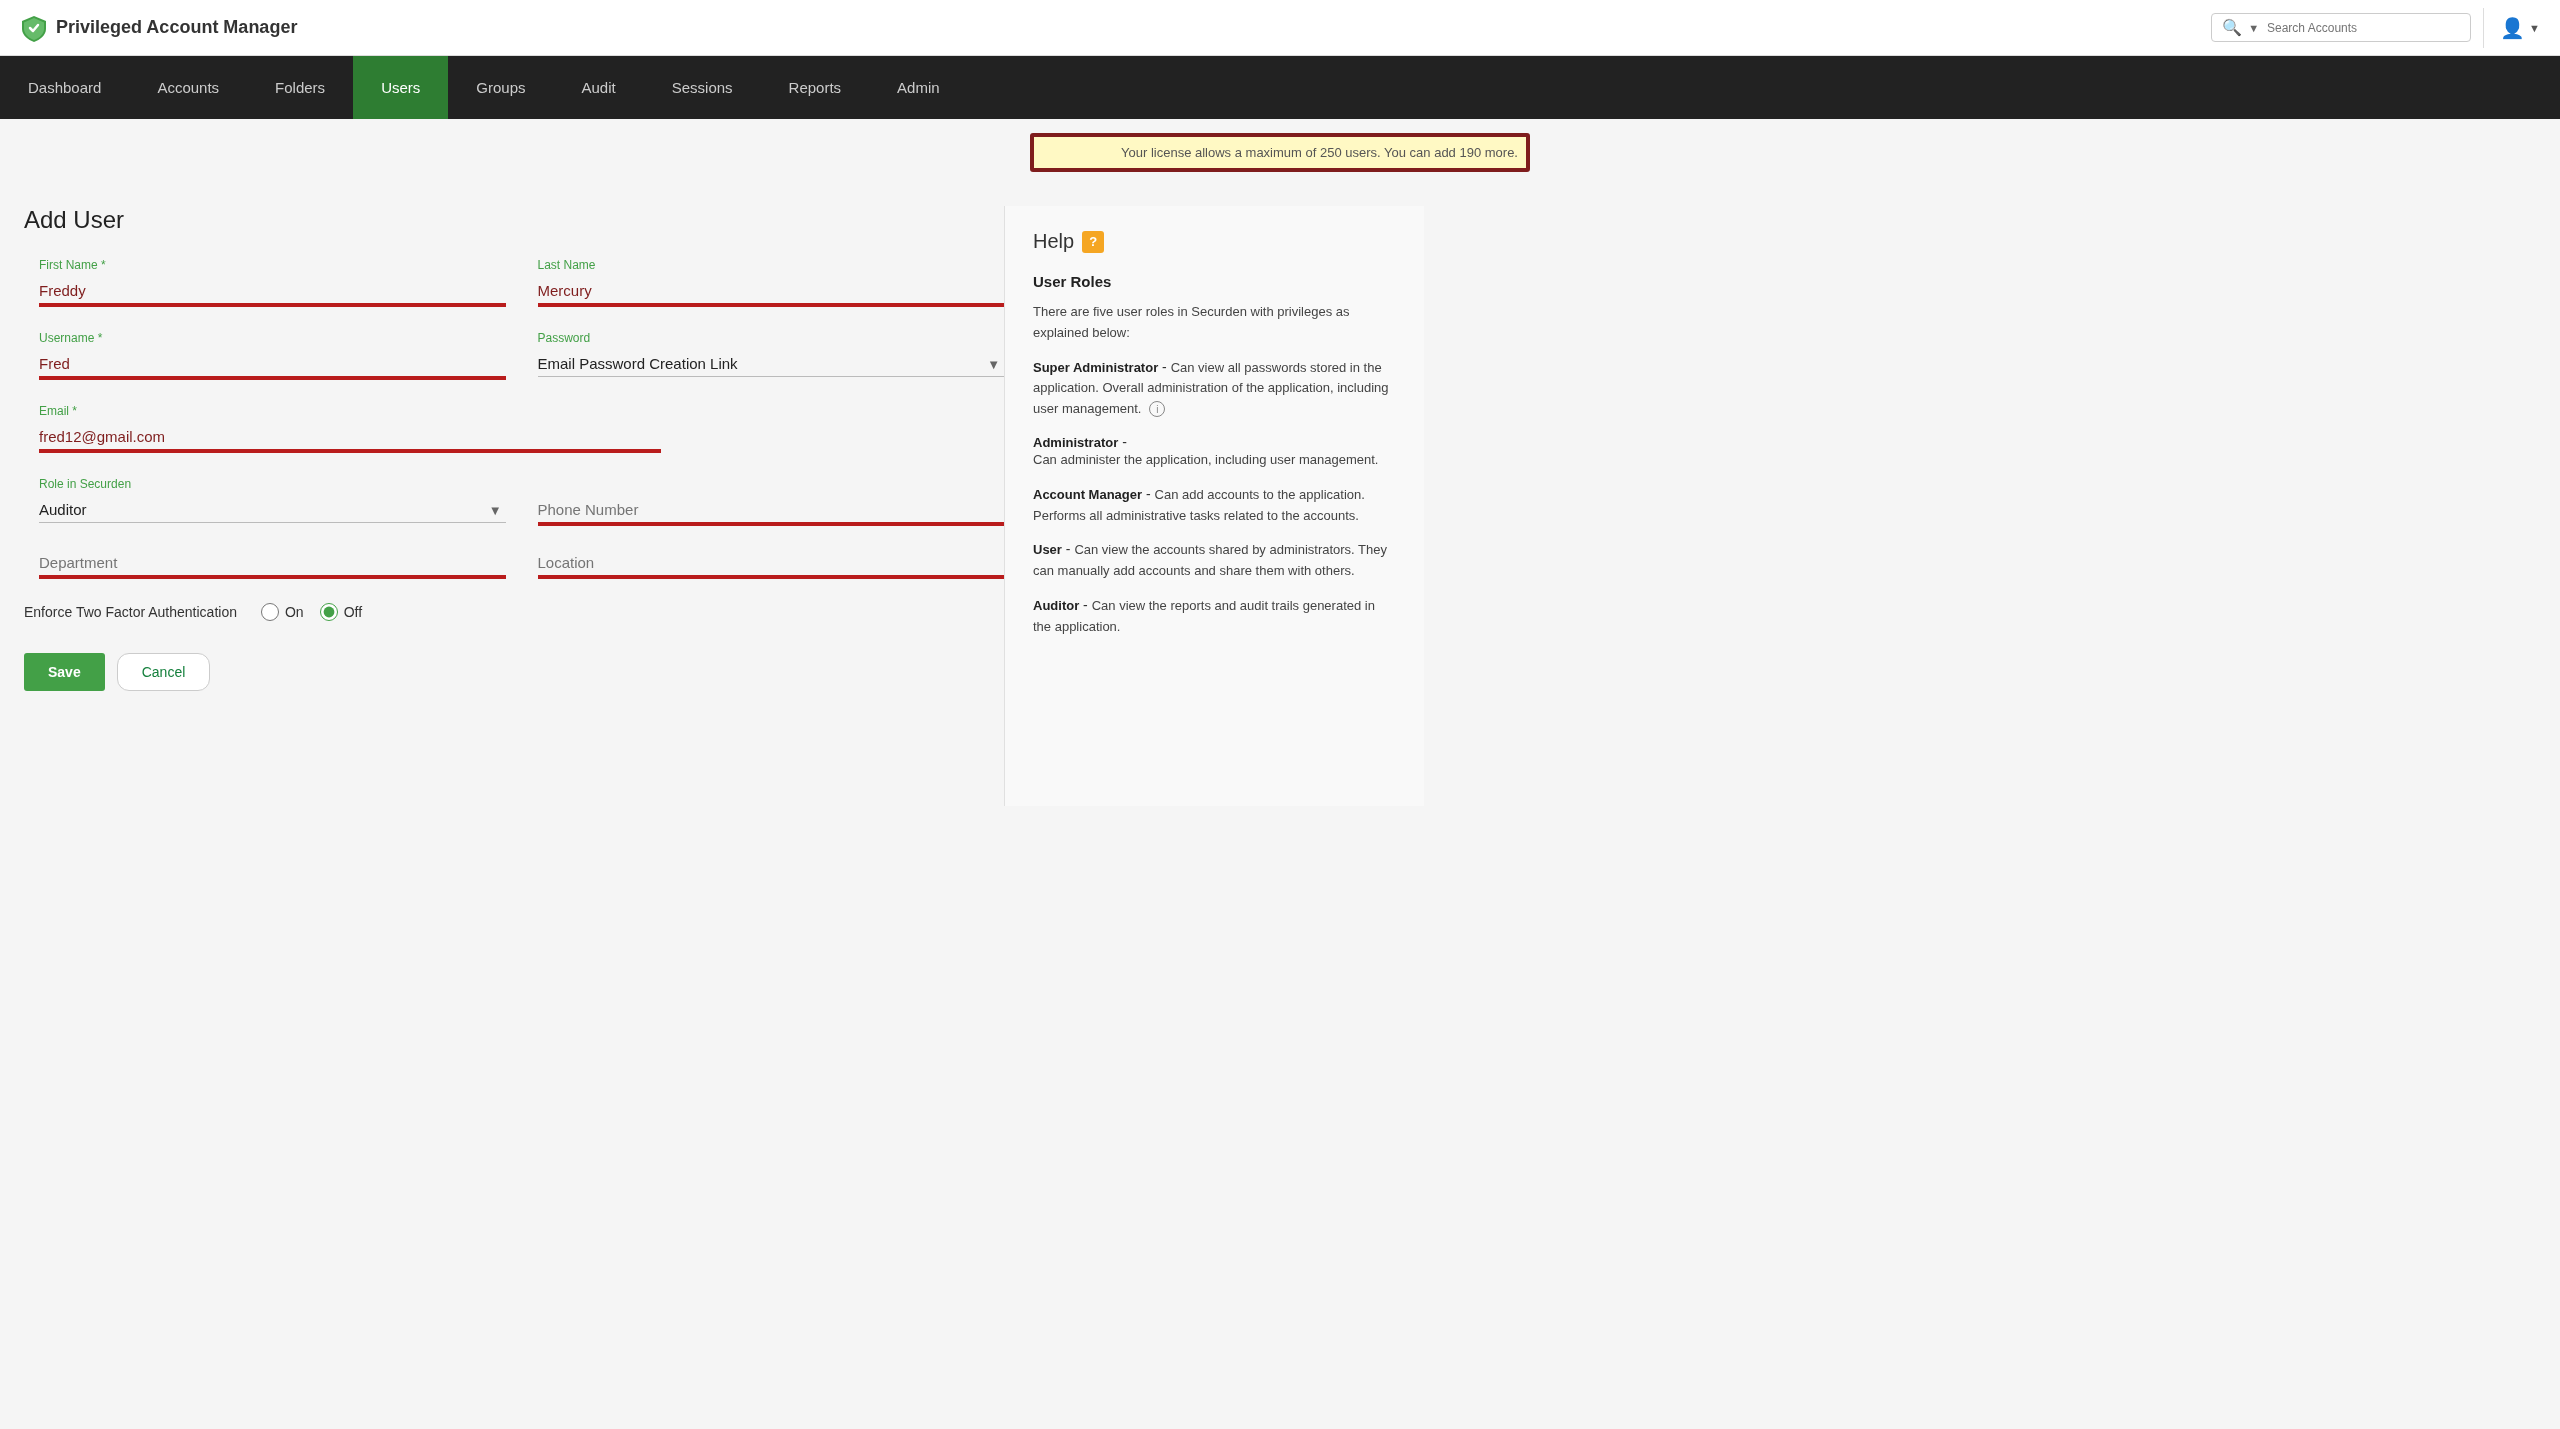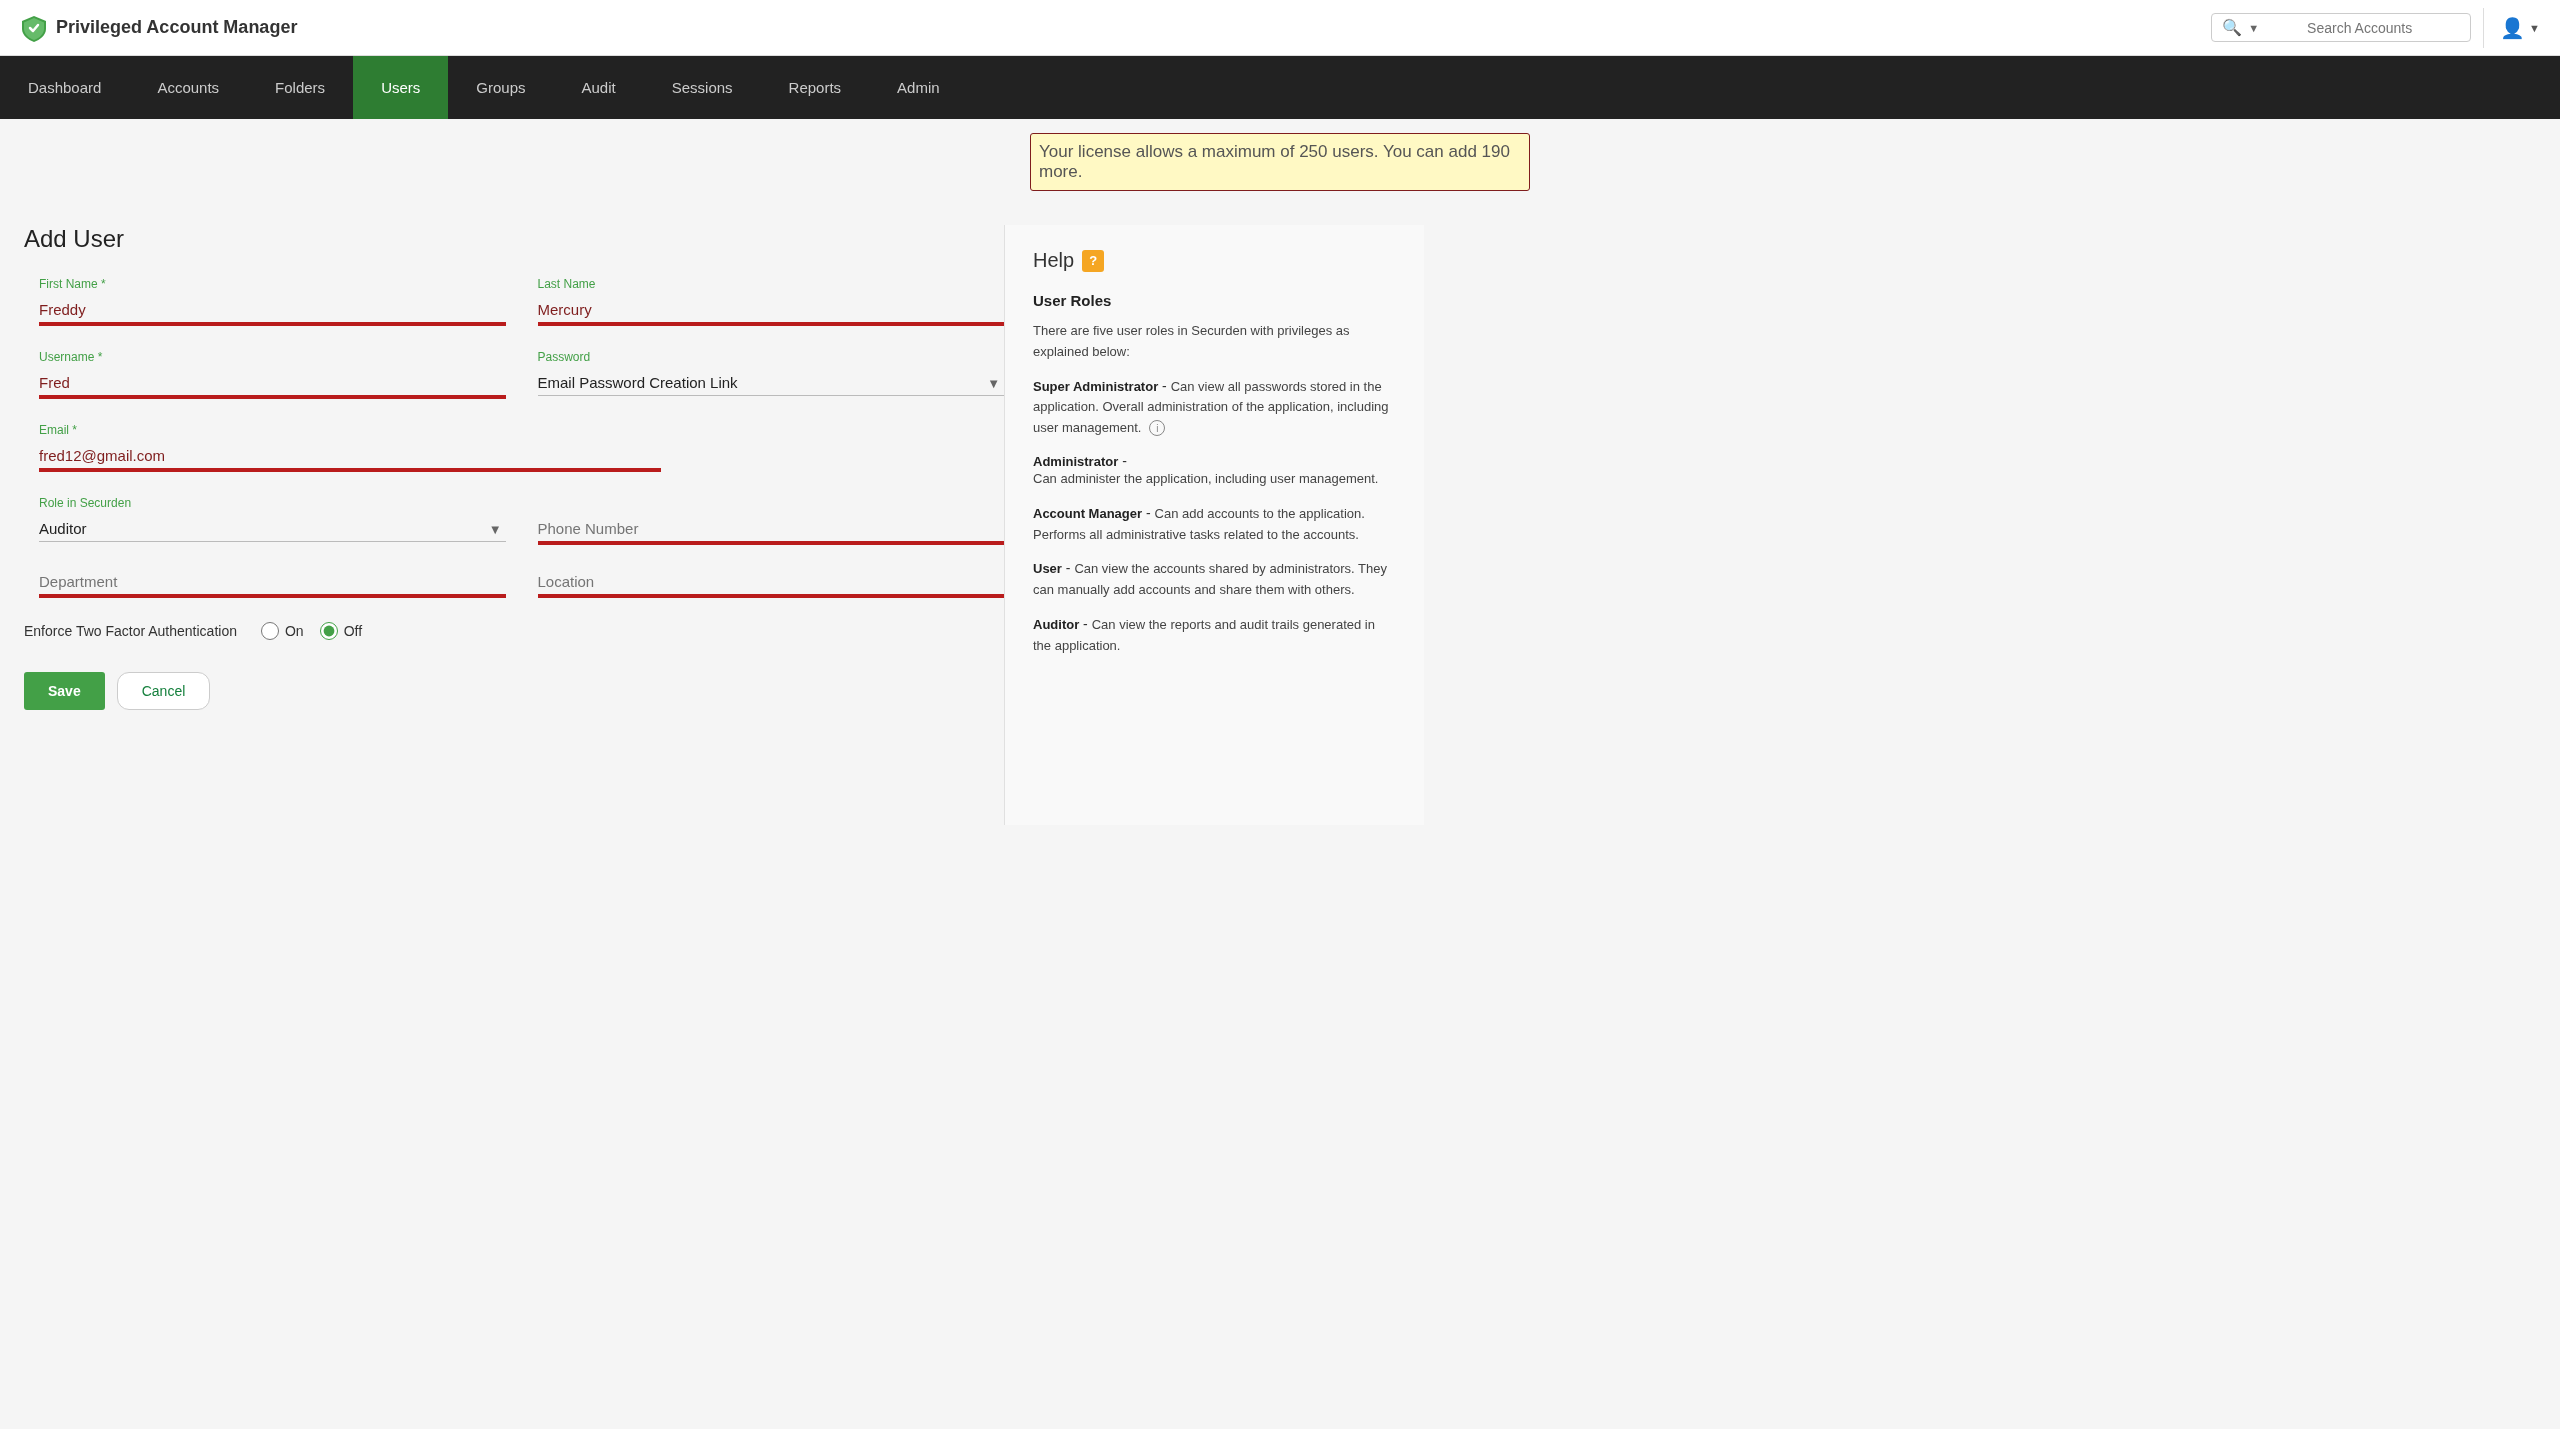--- a/index.html
+++ b/index.html
@@ -95,25 +95,25 @@
       text-decoration: none;
     }
     .nav-item.active {
       background: #2e7d32;
       color: #fff;
     }
 
     
     .license-banner {
       background: #fff9c4;
-      border: 1px solid #7f1d1d;
+      border: 4px solid #7f1d1d;
       color: #555;
-      text-align: left;
+      text-align: right;
       padding: 8px;
-      font-size: 17px;
+      font-size: 13px;
       margin: 8px auto;
       max-width: 500px;
       border-radius: 3px;
     }
 
     
     .main-layout {
       display: flex;
       gap: 0;
       padding: 20px 24px;
@@ -313,21 +313,21 @@
       <path d="M14 2 L26 7 L26 15 C26 21 20 26 14 28 C8 26 2 21 2 15 L2 7 Z" fill="#43a047"></path>
       <path d="M14 4 L24 8.5 L24 15 C24 20 19 24.5 14 26 C9 24.5 4 20 4 15 L4 8.5 Z" fill="#66bb6a"></path>
       <path d="M10 14 L13 17 L18 11" stroke="#fff" stroke-width="2.5" stroke-linecap="round" stroke-linejoin="round" fill="none"></path>
     </svg>
     <span class="app-title">Privileged Account Manager</span>
   </div>
   <div class="top-right">
     <div class="search-area">
       <button class="search-icon-btn">🔍</button>
       <span class="chevron-down">▼</span>
-      <input type="text" class="form-input" style="border: none; background: transparent; font-size: 14px; color: #0c4a6e; padding: 0px 8px; text-align: center;" placeholder="Search Accounts">
+      <input type="text" class="form-input" style="border: none; background: transparent; font-size: 12px; color: #0c4a6e; padding: 0px 8px;" placeholder="Search Accounts">
     </div>
     <button class="user-icon-btn">
       <span>👤</span>
       <span style="font-size:11px;">▼</span>
     </button>
   </div>
 </div>
 
 <nav class="nav-bar">
   <a class="nav-item">Dashboard</a>

